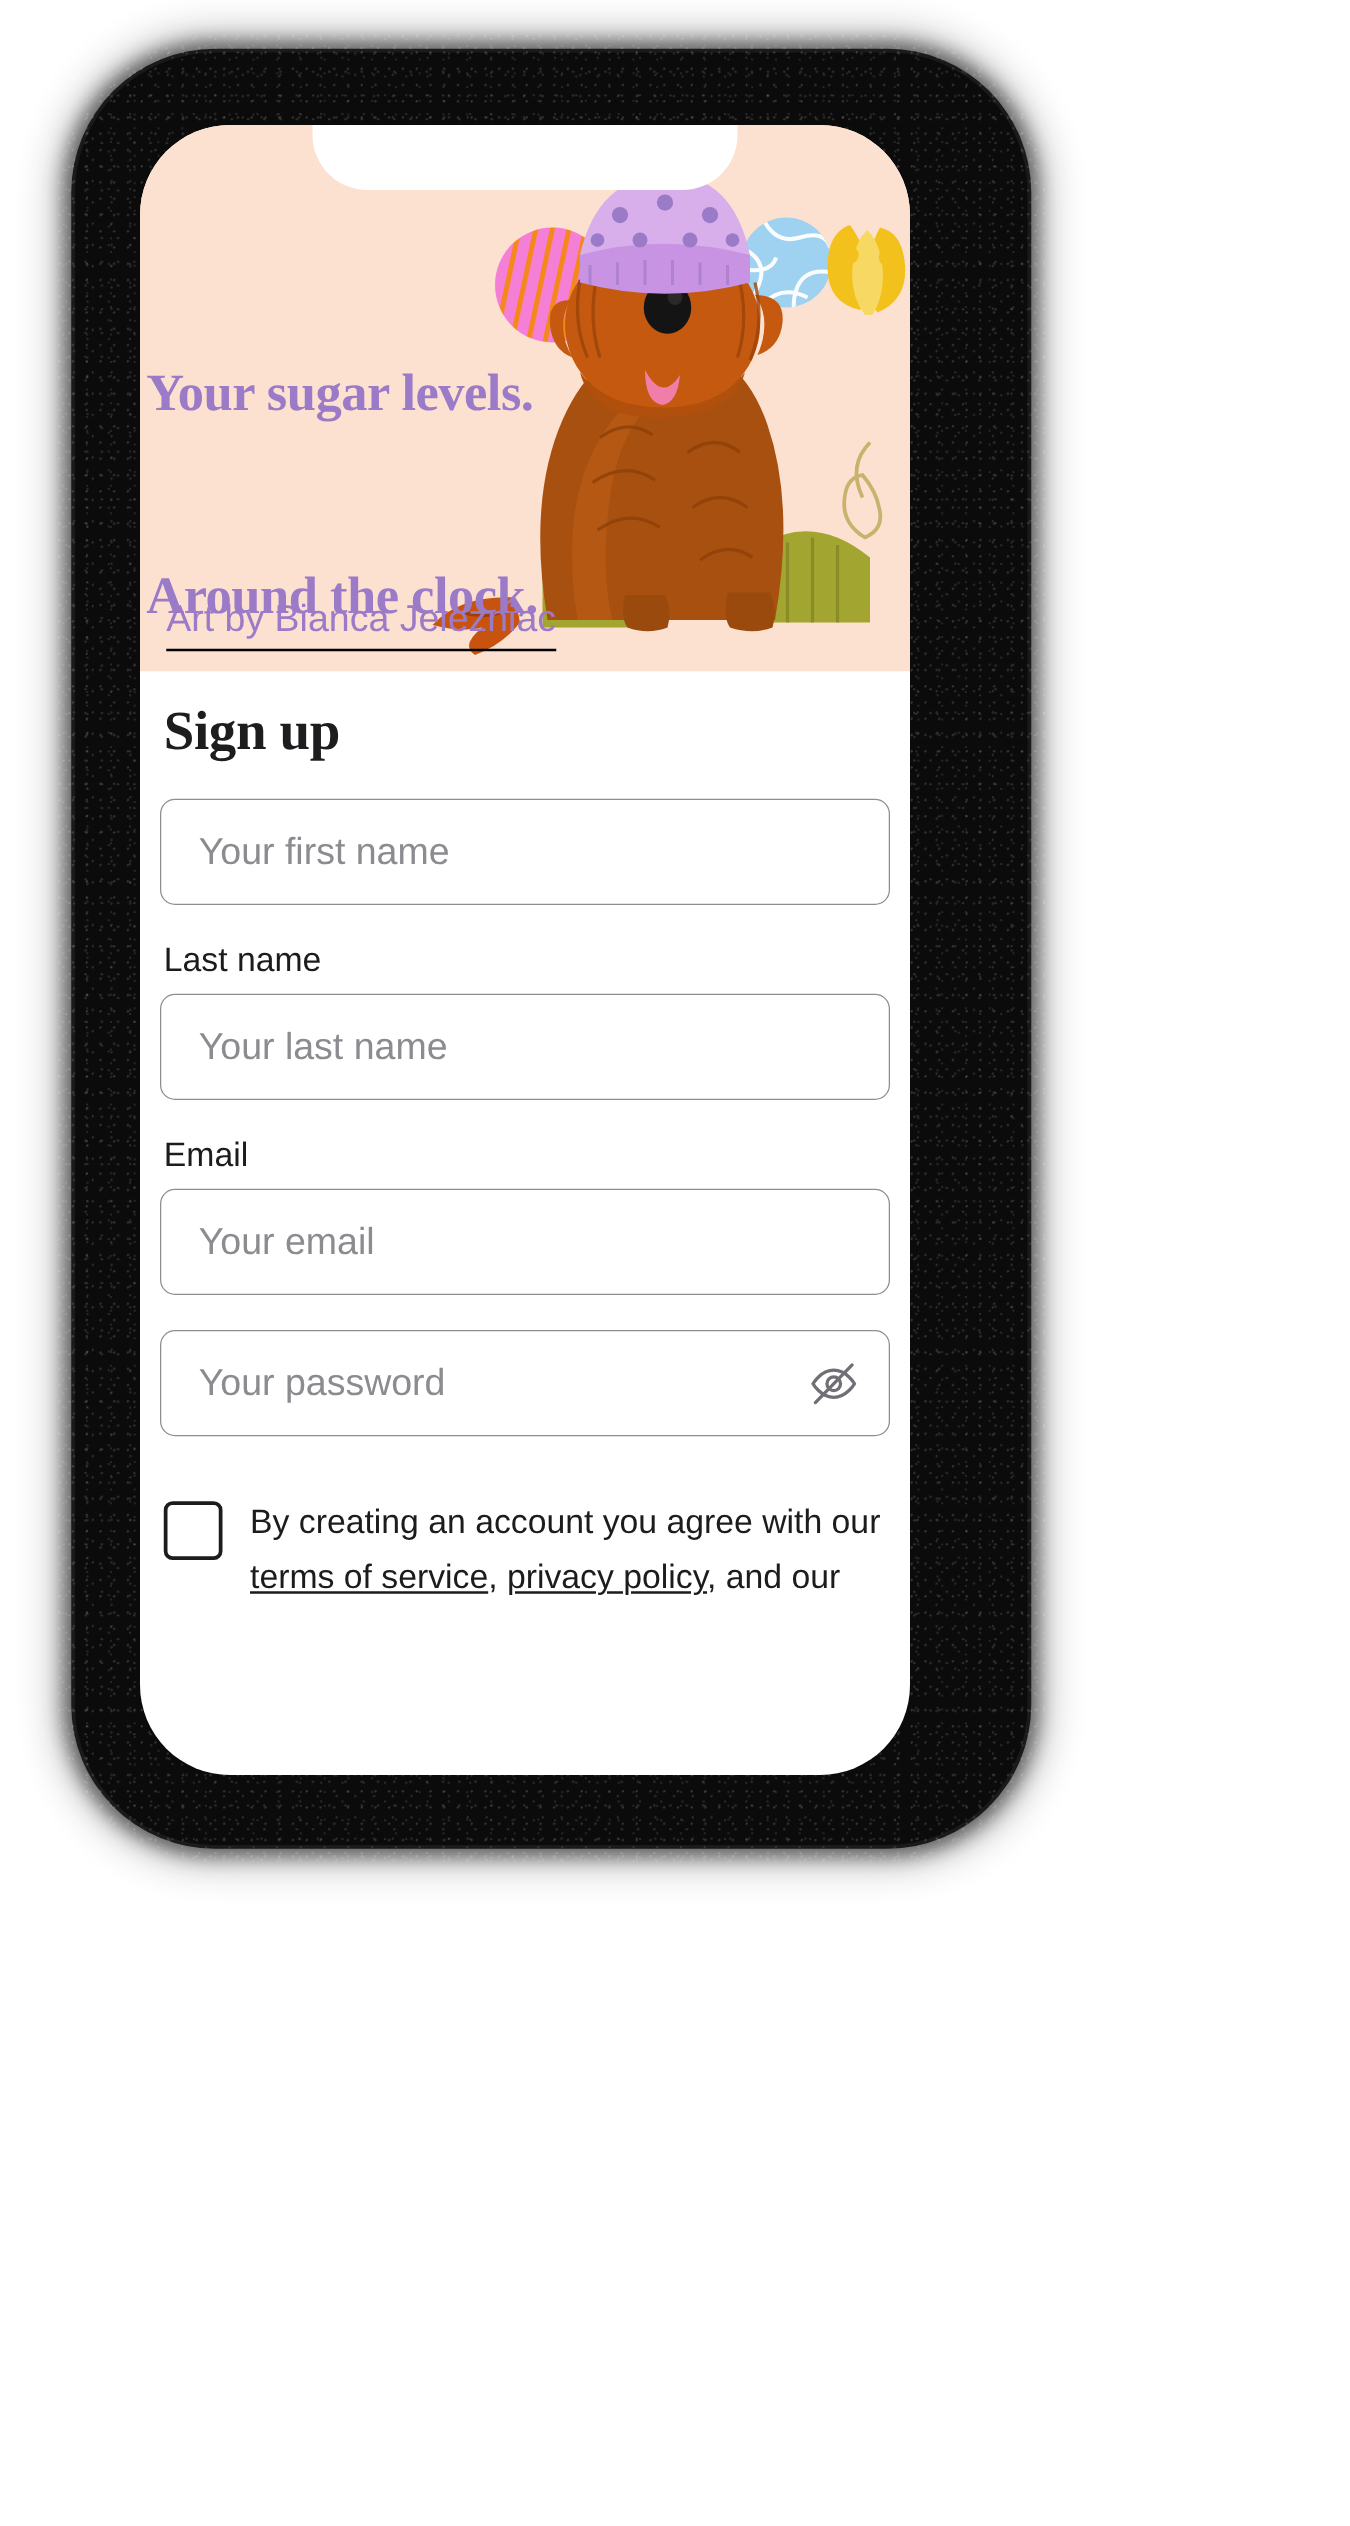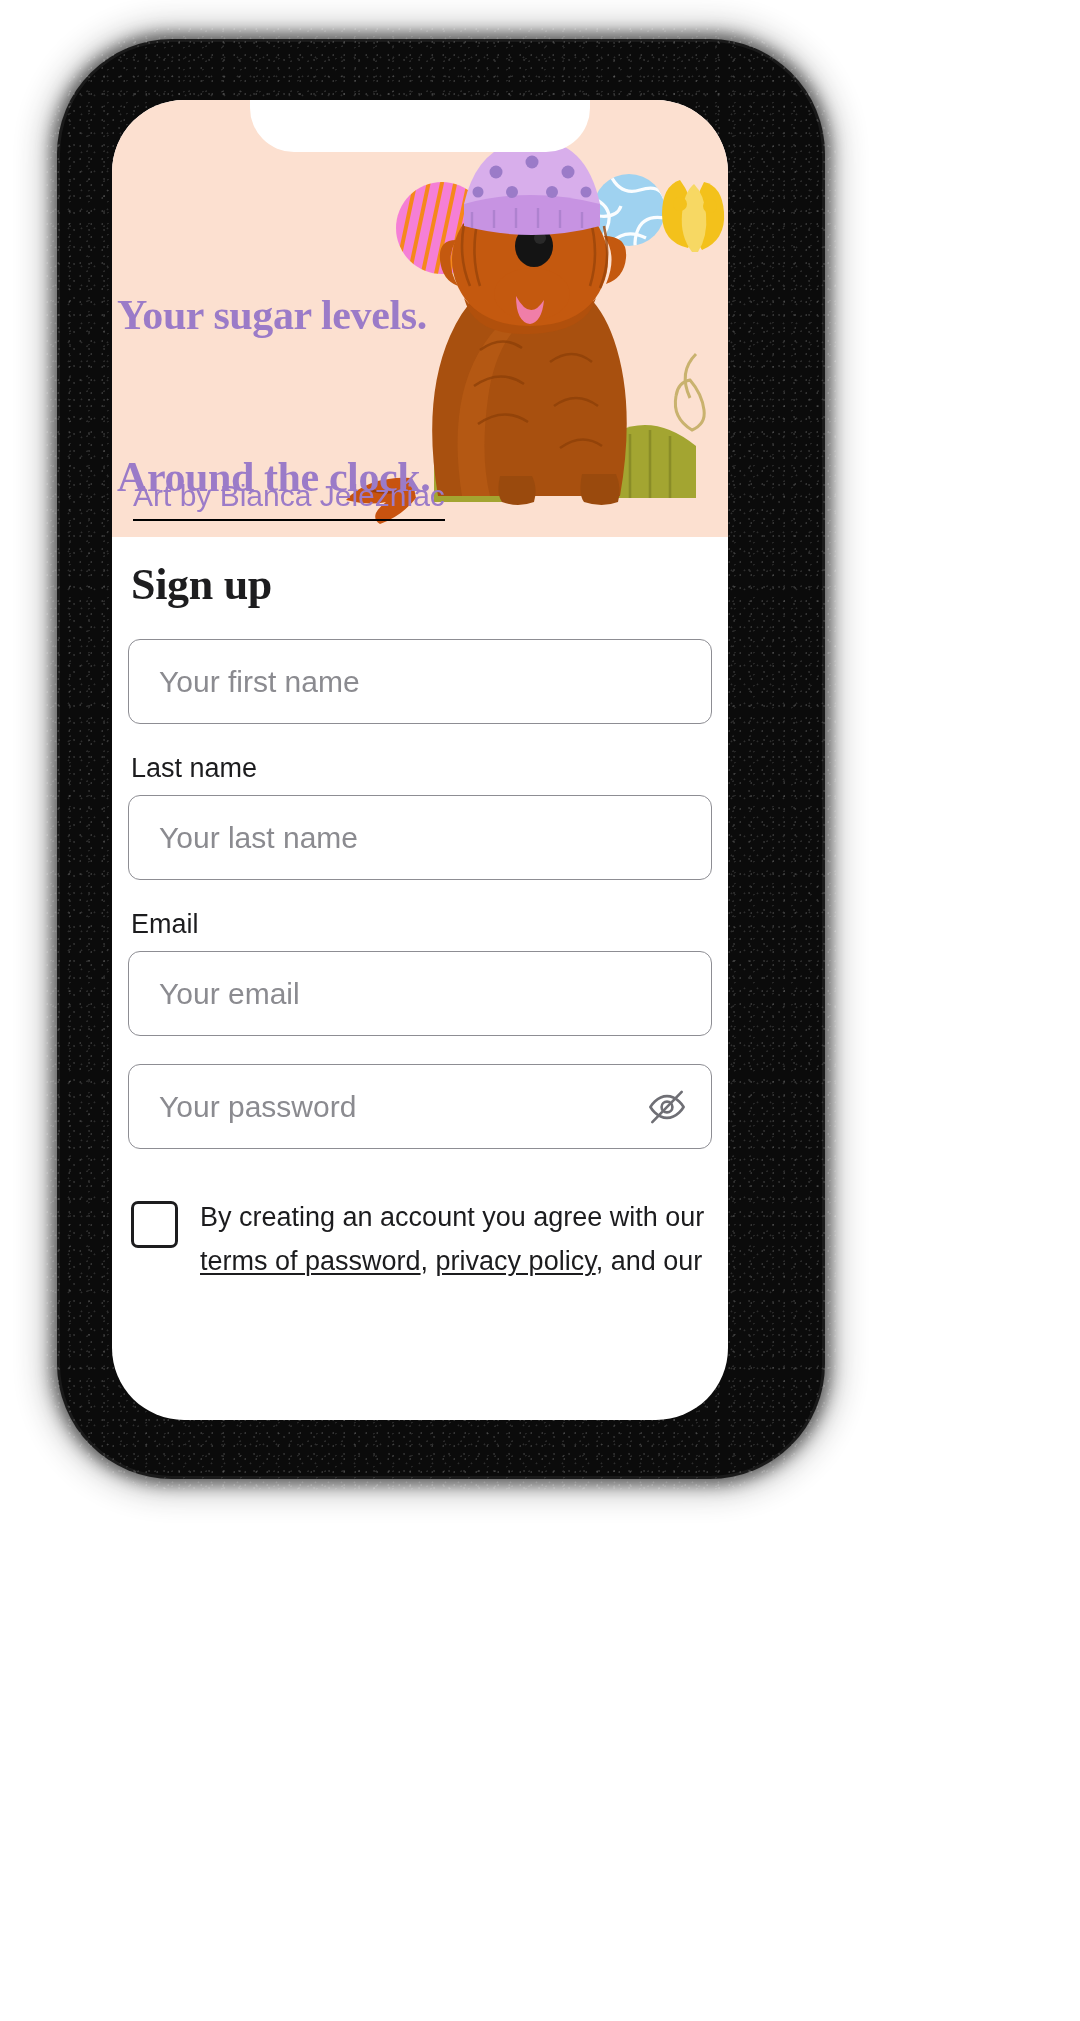--- a/index.html
+++ b/index.html
@@ -349,18 +349,18 @@
             <circle cx="12" cy="12" r="3.1"></circle>
             <line x1="3.6" y1="20.6" x2="20.4" y2="3.4"></line>
           </svg>
         </button>
       </div>
     </div>
 
     <div id="terms-row">
       <div id="terms-checkbox"></div>
       <div id="terms-text">
-        <span>By creating an account you agree with our </span><a>terms of password</a><span>, </span><a>privacy policy</a><span>, and our</span>
+        <span>By creating an account you agree with our </span><a>terms of service</a><span>, </span><a>privacy policy</a><span>, and our</span>
       </div>
     </div>
 
   </div>
 </div>
 
 </body></html>

